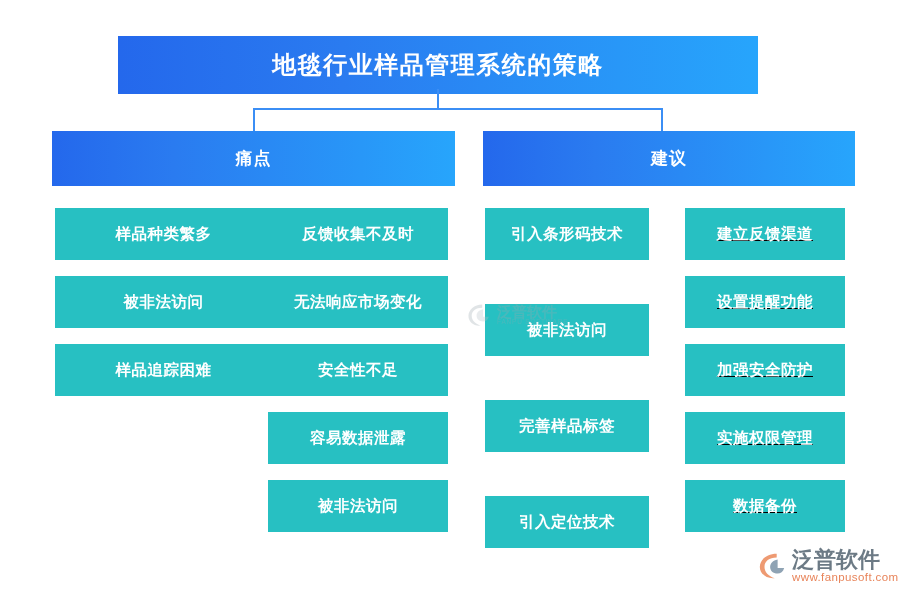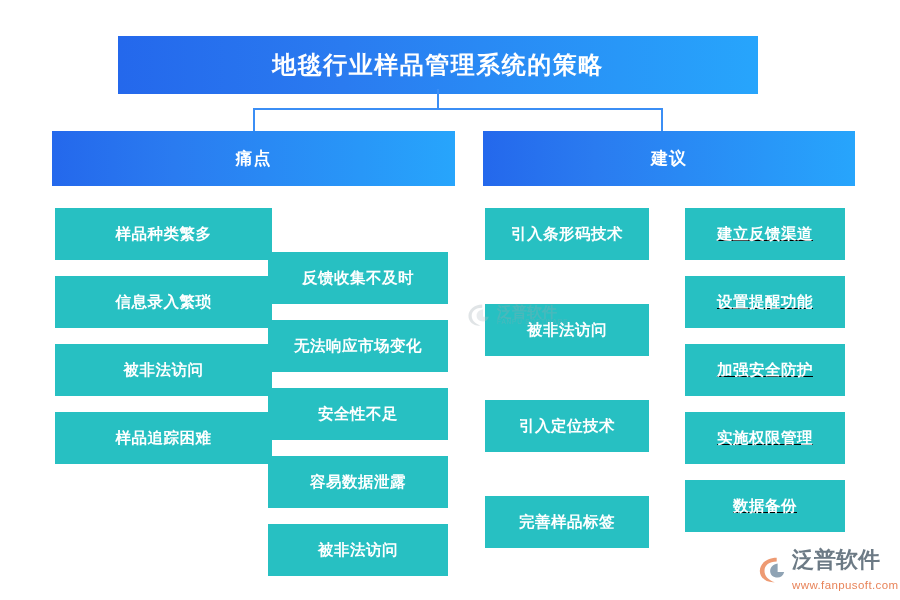--- a/index.html
+++ b/index.html
@@ -74,21 +74,21 @@
 
   
   .col {
     position: absolute;
     top: 208px;
     display: flex;
     flex-direction: column;
     gap: 16px;
   }
   #col-0 { left: 55px;  width: 217px; }
-  #col-1 { left: 268px; width: 180px; margin-top: 44px; }
+  #col-1 { left: 268px; width: 180px; }
   #col-2 { left: 485px; width: 164px; gap: 44px; }
   #col-3 { left: 685px; width: 160px; text-decoration: underline; }
 
   .item {
     height: 52px;
     background: #27c0c2;
     display: flex;
     align-items: center;
     justify-content: center;
     box-sizing: border-box;
@@ -138,21 +138,21 @@
     gap: 5px;
   }
   .logo .logo-mark { width: 30px; height: 30px; flex: 0 0 auto; }
   .logo .logo-text { line-height: 1.0; }
   .logo .logo-cn {
     font-size: 22px; font-weight: bold; color: #6c7a85;
     letter-spacing: 0px; white-space: nowrap;
   }
   .logo .logo-url {
     font-size: 11.5px; color: #e8845a; letter-spacing: 0.4px;
-    white-space: nowrap; margin-top: 9px;
+    white-space: nowrap; margin-top: 1px;
   }
 </style>
 </head>
 <body>
 
 <div id="canvas">
 
   <div class="title-box">
     <span class="txt">地毯行业样品管理系统的策略</span>
   </div>
@@ -167,23 +167,20 @@
   </div>
   <div class="group-head" id="head-sugg">
     <span class="txt">建议</span>
   </div>
 
   <div class="col" id="col-0">
     <div class="item">
         <span class="txt">样品种类繁多</span>
       </div>
     <div class="item">
-        <span class="txt">信息录入繁琐</span>
-      </div>
-    <div class="item">
         <span class="txt">被非法访问</span>
       </div>
     <div class="item">
         <span class="txt">样品追踪困难</span>
       </div>
   </div>
 
   <div class="col" id="col-1">
     <div class="item">
         <span class="txt">反馈收集不及时</span>
@@ -203,24 +200,24 @@
   </div>
 
   <div class="col" id="col-2">
     <div class="item">
         <span class="txt">引入条形码技术</span>
       </div>
     <div class="item">
         <span class="txt">被非法访问</span>
       </div>
     <div class="item">
+        <span class="txt">完善样品标签</span>
+      </div>
+    <div class="item">
         <span class="txt">引入定位技术</span>
-      </div>
-    <div class="item">
-        <span class="txt">完善样品标签</span>
       </div>
   </div>
 
   <div class="col" id="col-3">
     <div class="item">
         <span class="txt">建立反馈渠道</span>
       </div>
     <div class="item">
         <span class="txt">设置提醒功能</span>
       </div>

